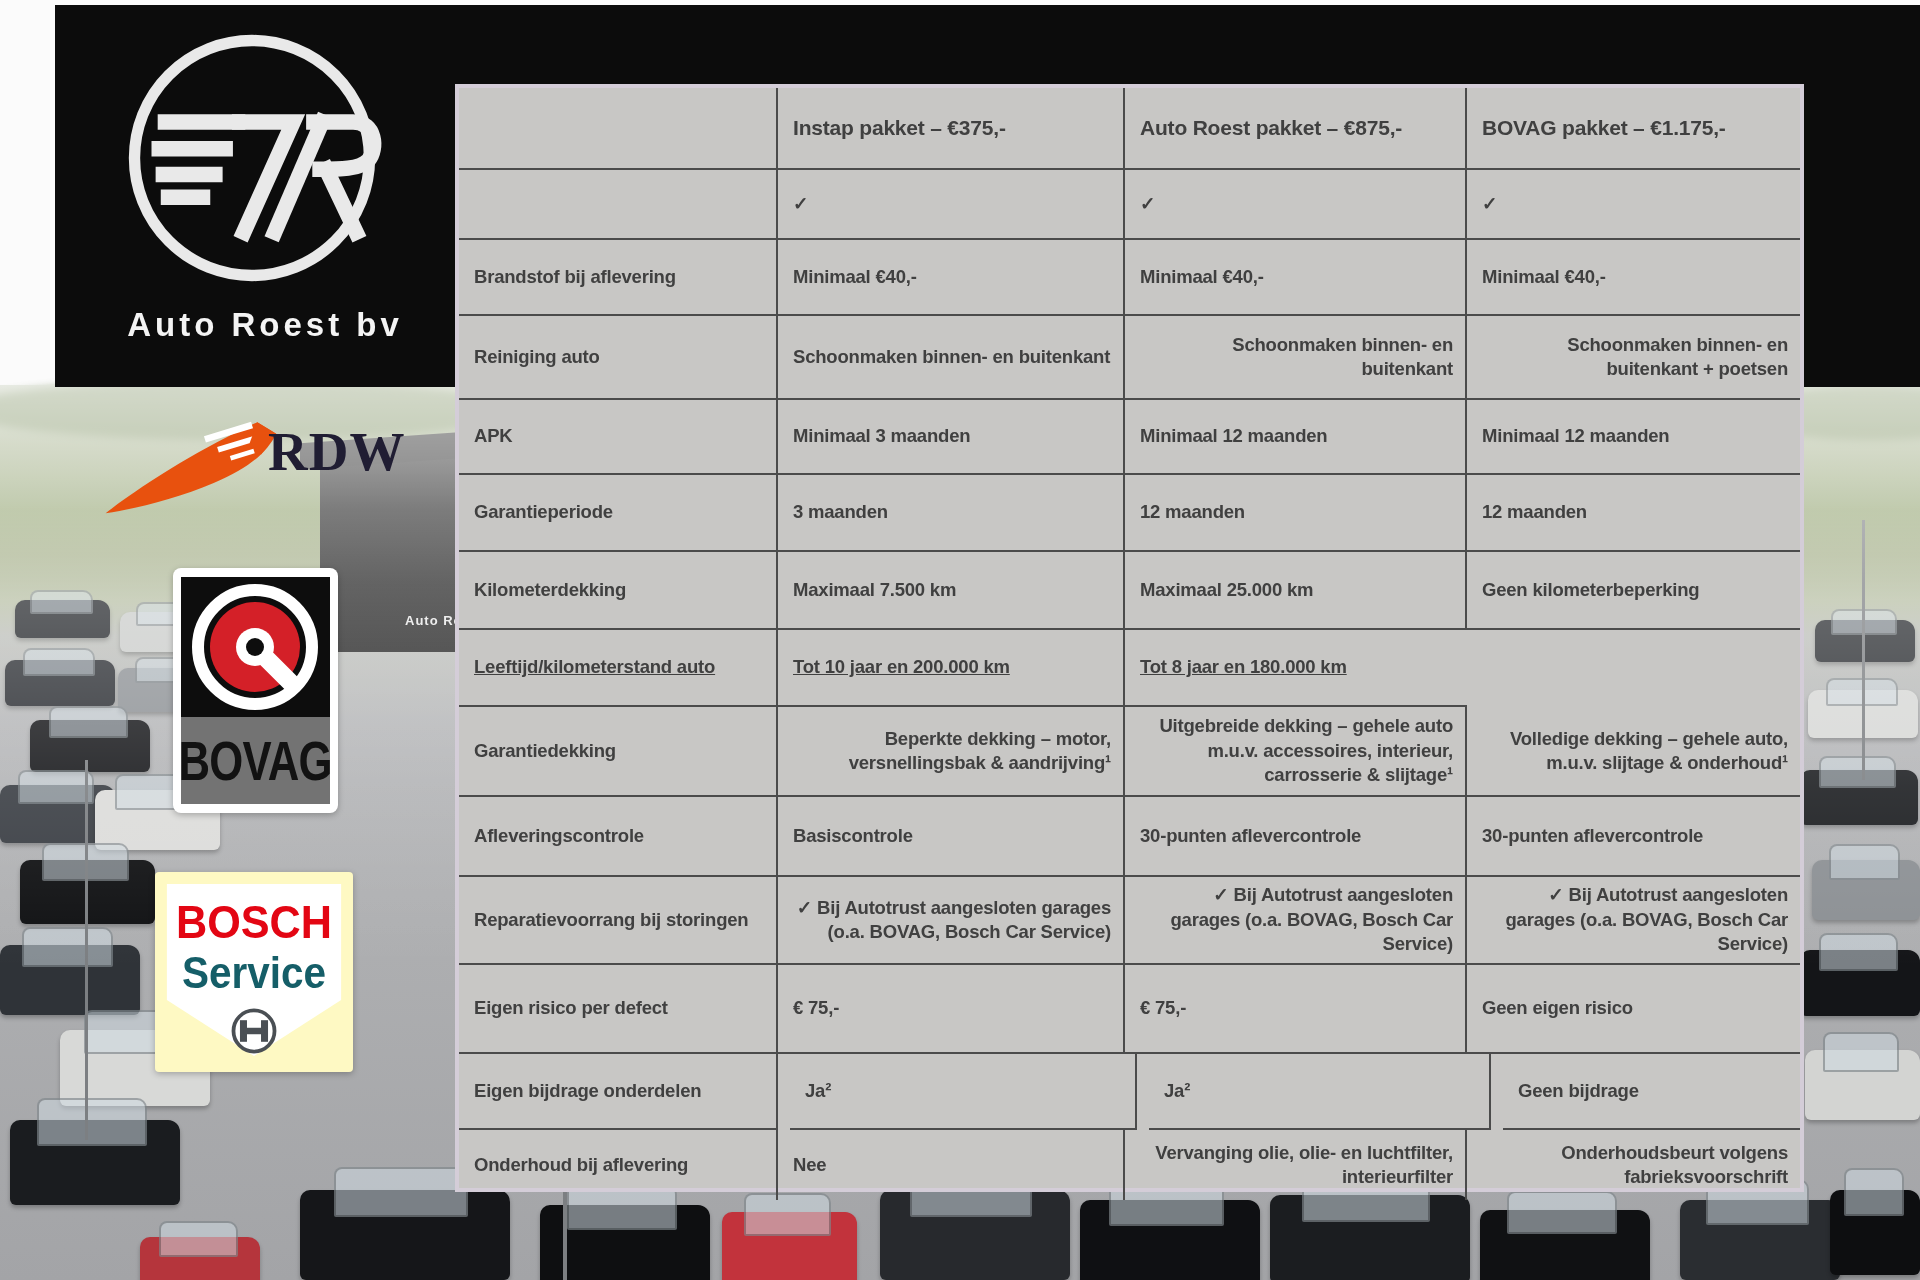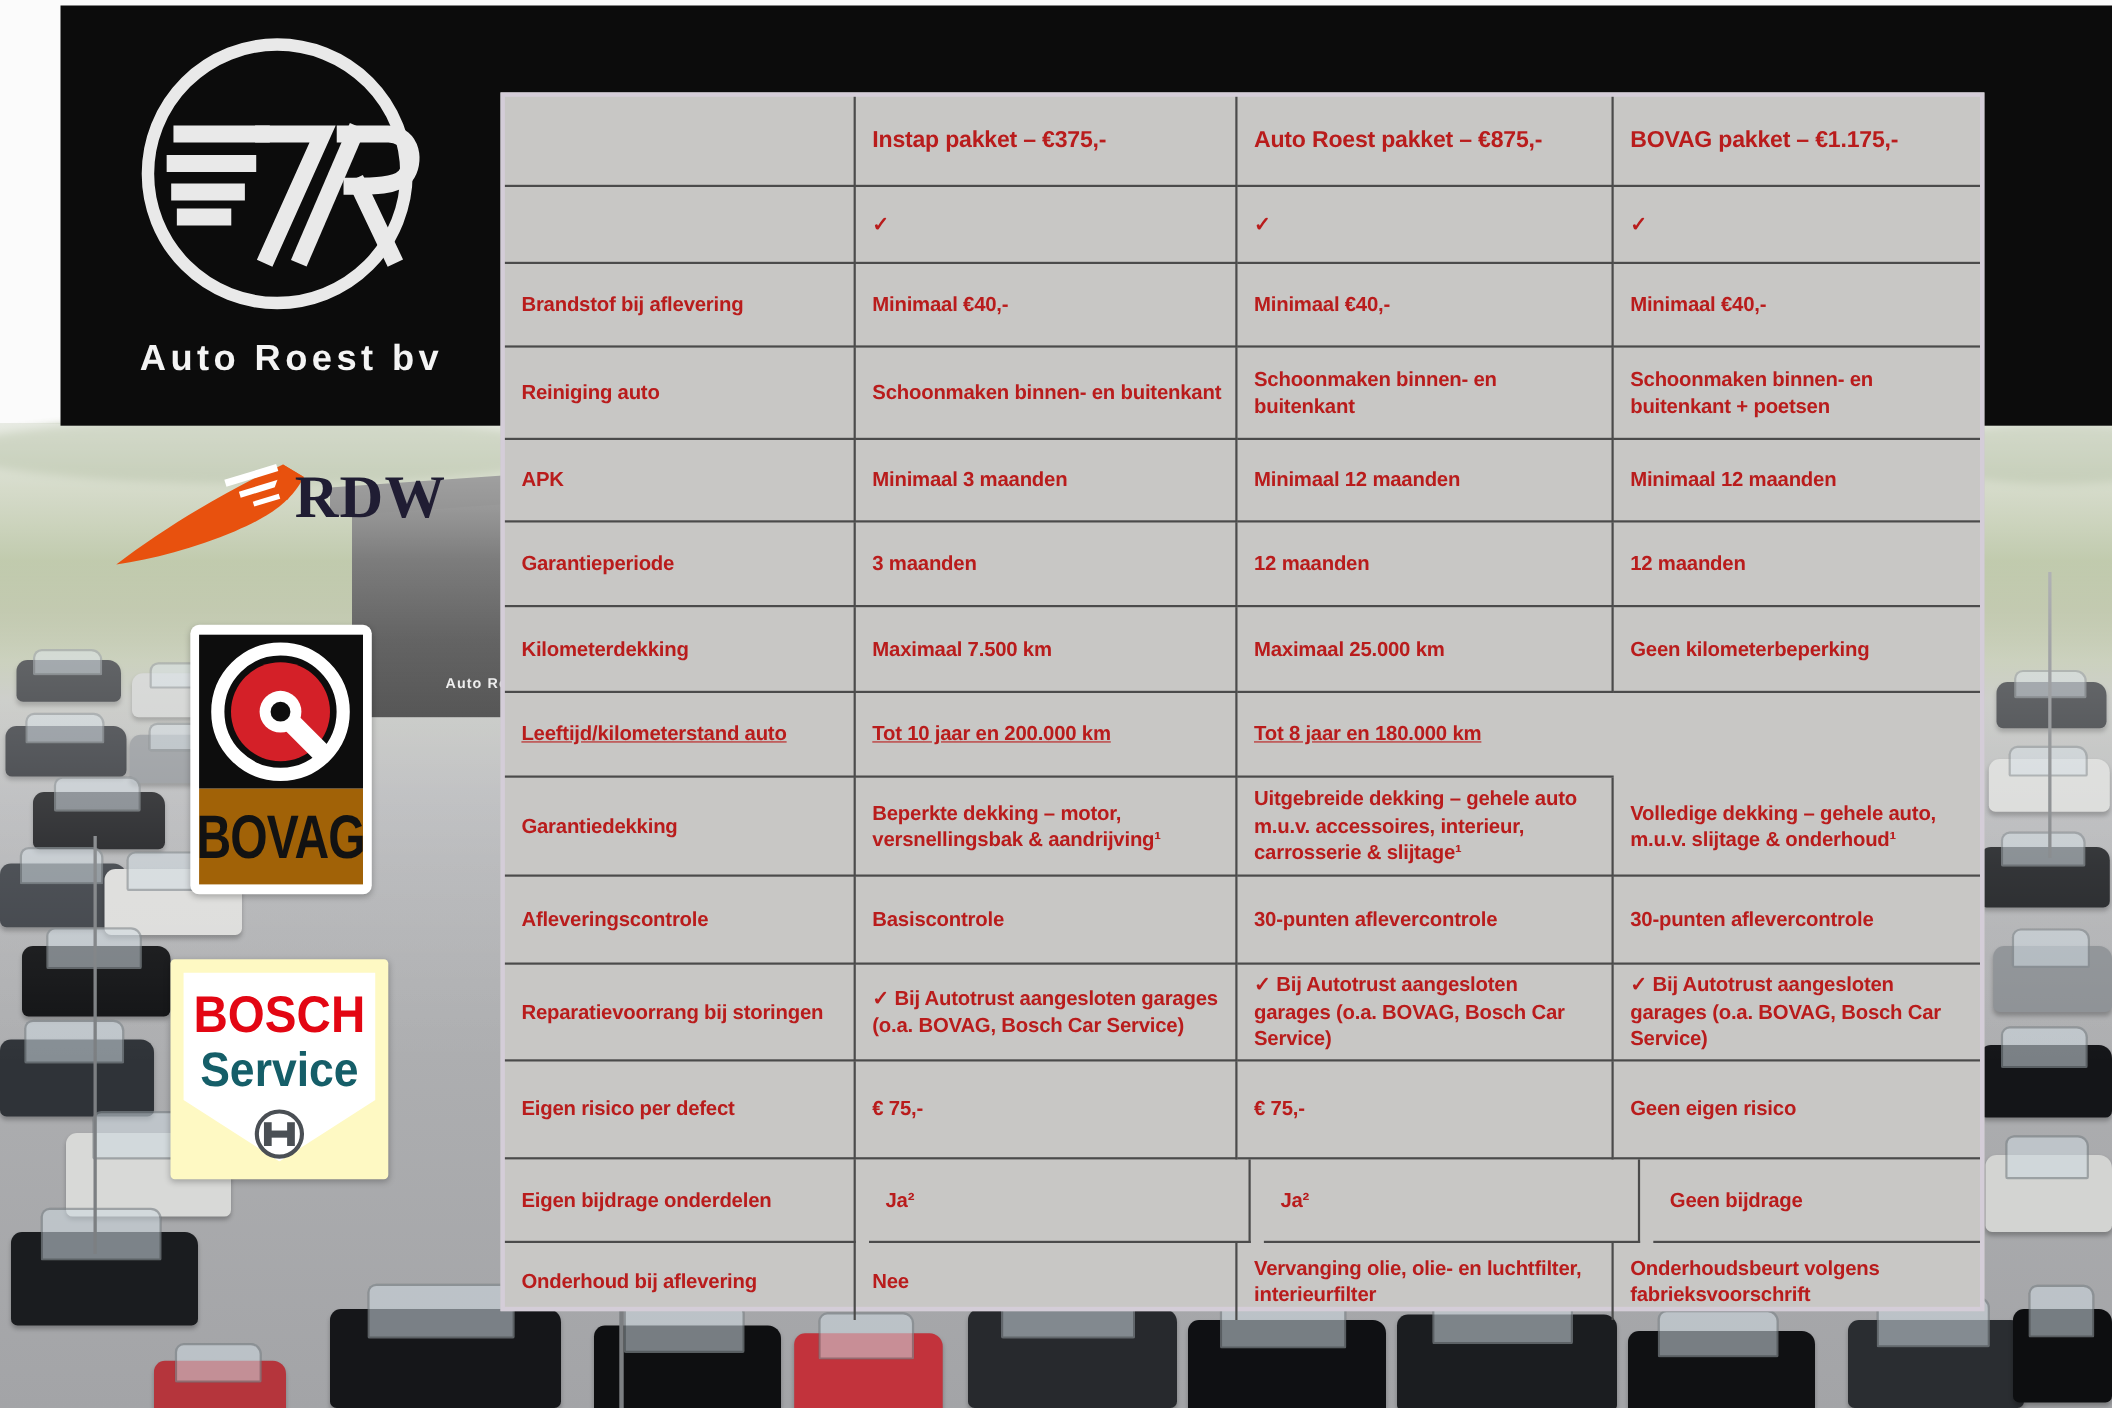--- a/index.html
+++ b/index.html
@@ -30,39 +30,39 @@
     color:#f4f4f4;font-size:33px;font-weight:bold;letter-spacing:4px;white-space:nowrap;}
 
   
   .rdw-swoosh{position:absolute;left:100px;top:408px;width:180px;height:110px;}
   .rdw-text{position:absolute;left:268px;top:420px;font-family:"Liberation Serif", serif;
     font-size:55px;font-weight:bold;color:#201d33;letter-spacing:1px;}
 
   .bovag-card{position:absolute;left:173px;top:568px;width:165px;height:245px;
     background:#ffffff;border-radius:8px;box-shadow:0 2px 6px rgba(0,0,0,.25);}
   .bovag-emblem{position:absolute;left:8px;top:9px;width:149px;height:140px;background:#0d0d0d;}
-  .bovag-band{position:absolute;left:8px;top:149px;width:149px;height:87px;background:#a16207;
+  .bovag-band{position:absolute;left:8px;top:149px;width:149px;height:87px;background:#737373;
     display:flex;align-items:center;justify-content:center;overflow:hidden;}
   .bovag-word{font-size:56px;font-weight:bold;color:#121212;transform:scaleX(.78);
     letter-spacing:-1px;white-space:nowrap;}
 
   .bosch-card{position:absolute;left:155px;top:872px;width:198px;height:200px;
     background:#fef9c3;border-radius:4px;box-shadow:0 2px 6px rgba(0,0,0,.25);}
   .bosch-shield{position:absolute;left:0;top:0;width:198px;height:200px;background:#ffffff;
     clip-path:polygon(6% 6%,94% 6%,94% 64%,50% 92%,6% 64%);}
   .bosch-word{position:absolute;left:0;top:22px;width:198px;text-align:center;
     color:#e30613;font-size:47px;font-weight:bold;letter-spacing:0px;transform:scaleX(.92);}
   .bosch-service{position:absolute;left:0;top:76px;width:198px;text-align:center;
     color:#155e68;font-size:44px;font-weight:bold;transform:scaleX(.92);}
   .bosch-armature{position:absolute;left:72px;top:132px;width:54px;height:54px;}
 
   
   .pkg-table{position:absolute;left:455px;top:84px;width:1349px;height:1108px;
     box-sizing:border-box;border:4px solid #d4cdd8;background:#c8c7c5;
-    display:flex;flex-direction:column;color:#b91c1c;}
+    display:flex;flex-direction:column;color:#404040;text-align:right;}
   .trow{display:grid;grid-template-columns:319px 347px 342px 1fr;flex:0 0 auto;}
   .cell{box-sizing:border-box;border-right:2px solid #4b4b4b;border-bottom:2px solid #4b4b4b;
     display:flex;align-items:center;padding:6px 12px 6px 15px;
     font-size:18.5px;font-weight:bold;line-height:1.32;letter-spacing:-0.2px;}
   .cell:last-child{border-right:none;}
   .trow:last-child .cell{border-bottom:none;}
   .cell.head{font-size:21px;letter-spacing:-0.2px;}
   .hrow{height:82px;}
 </style>
 </head>

